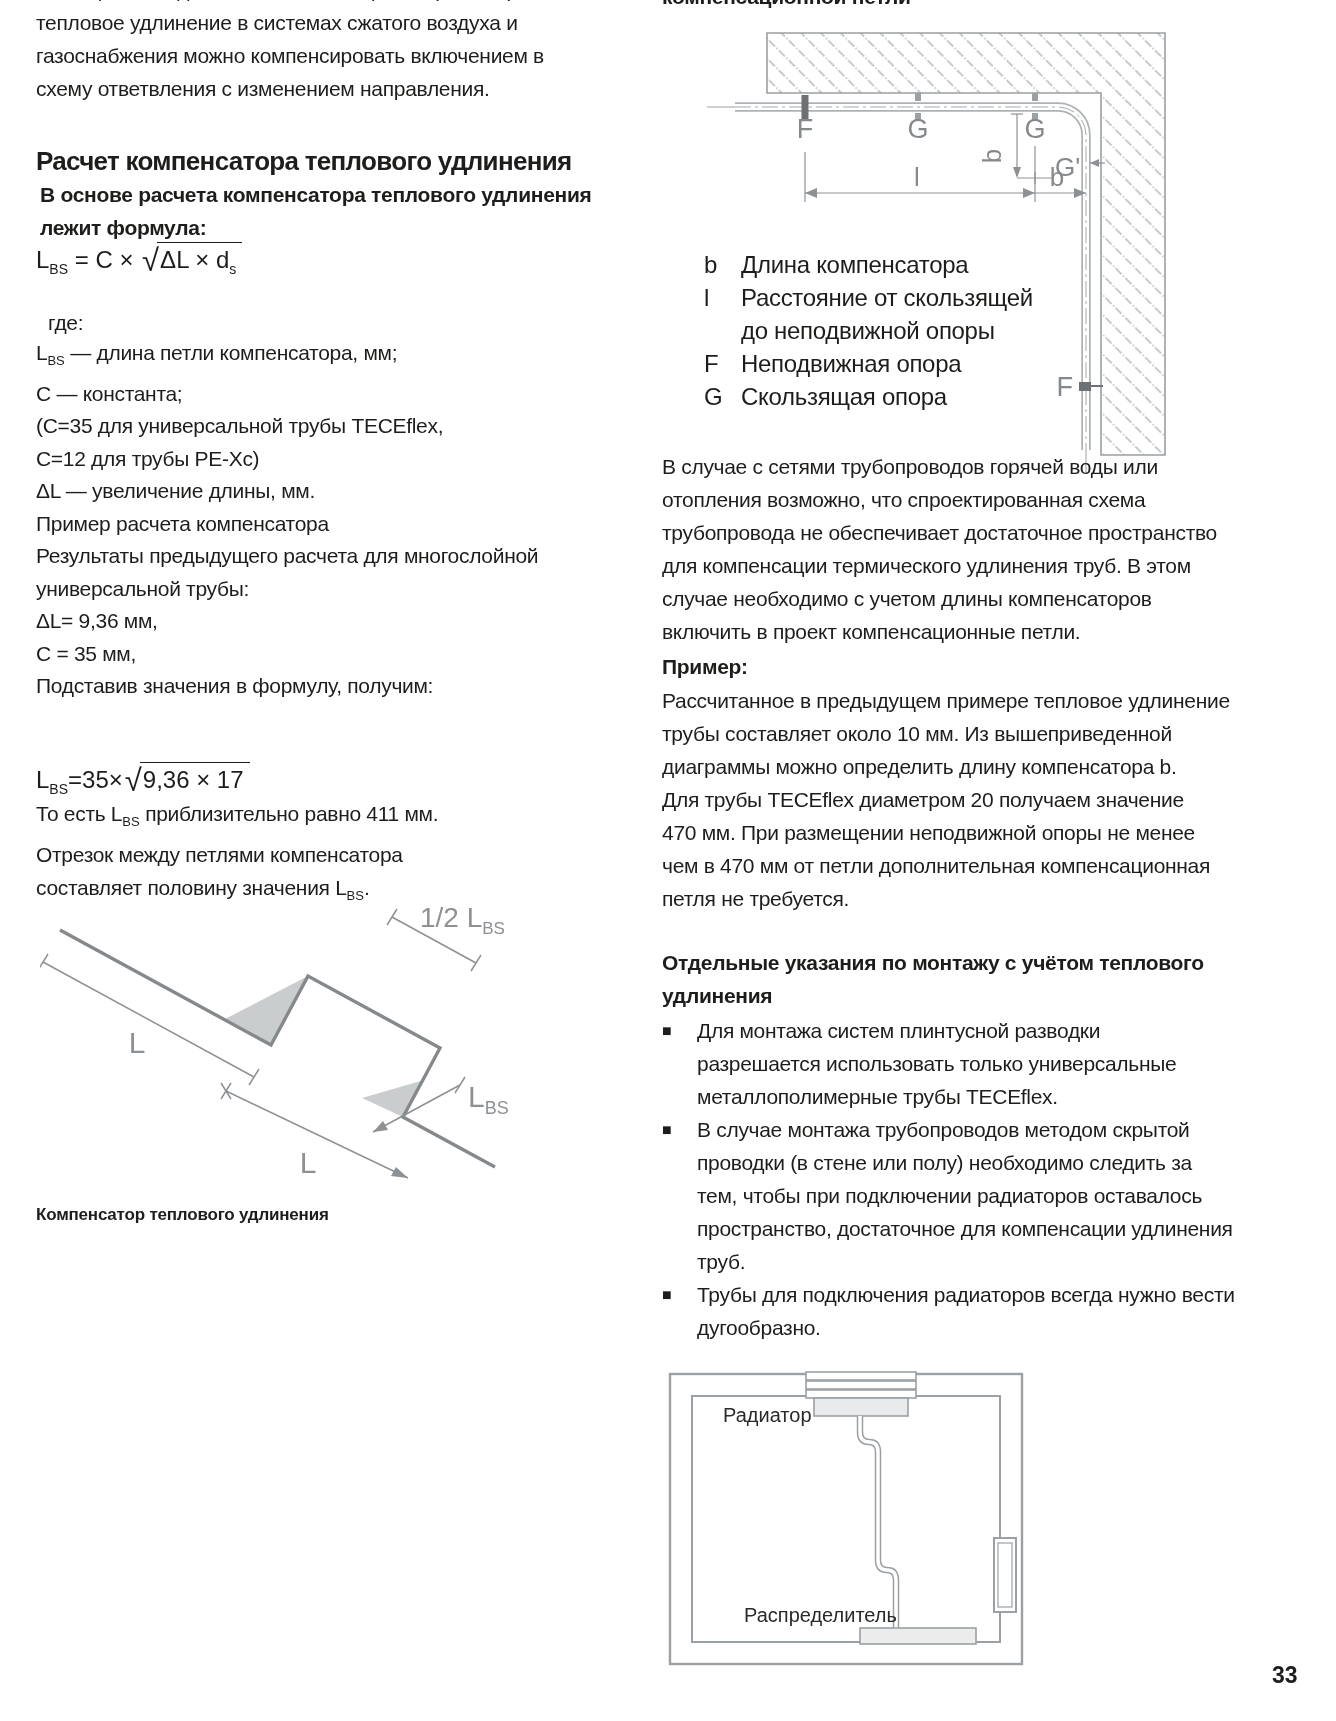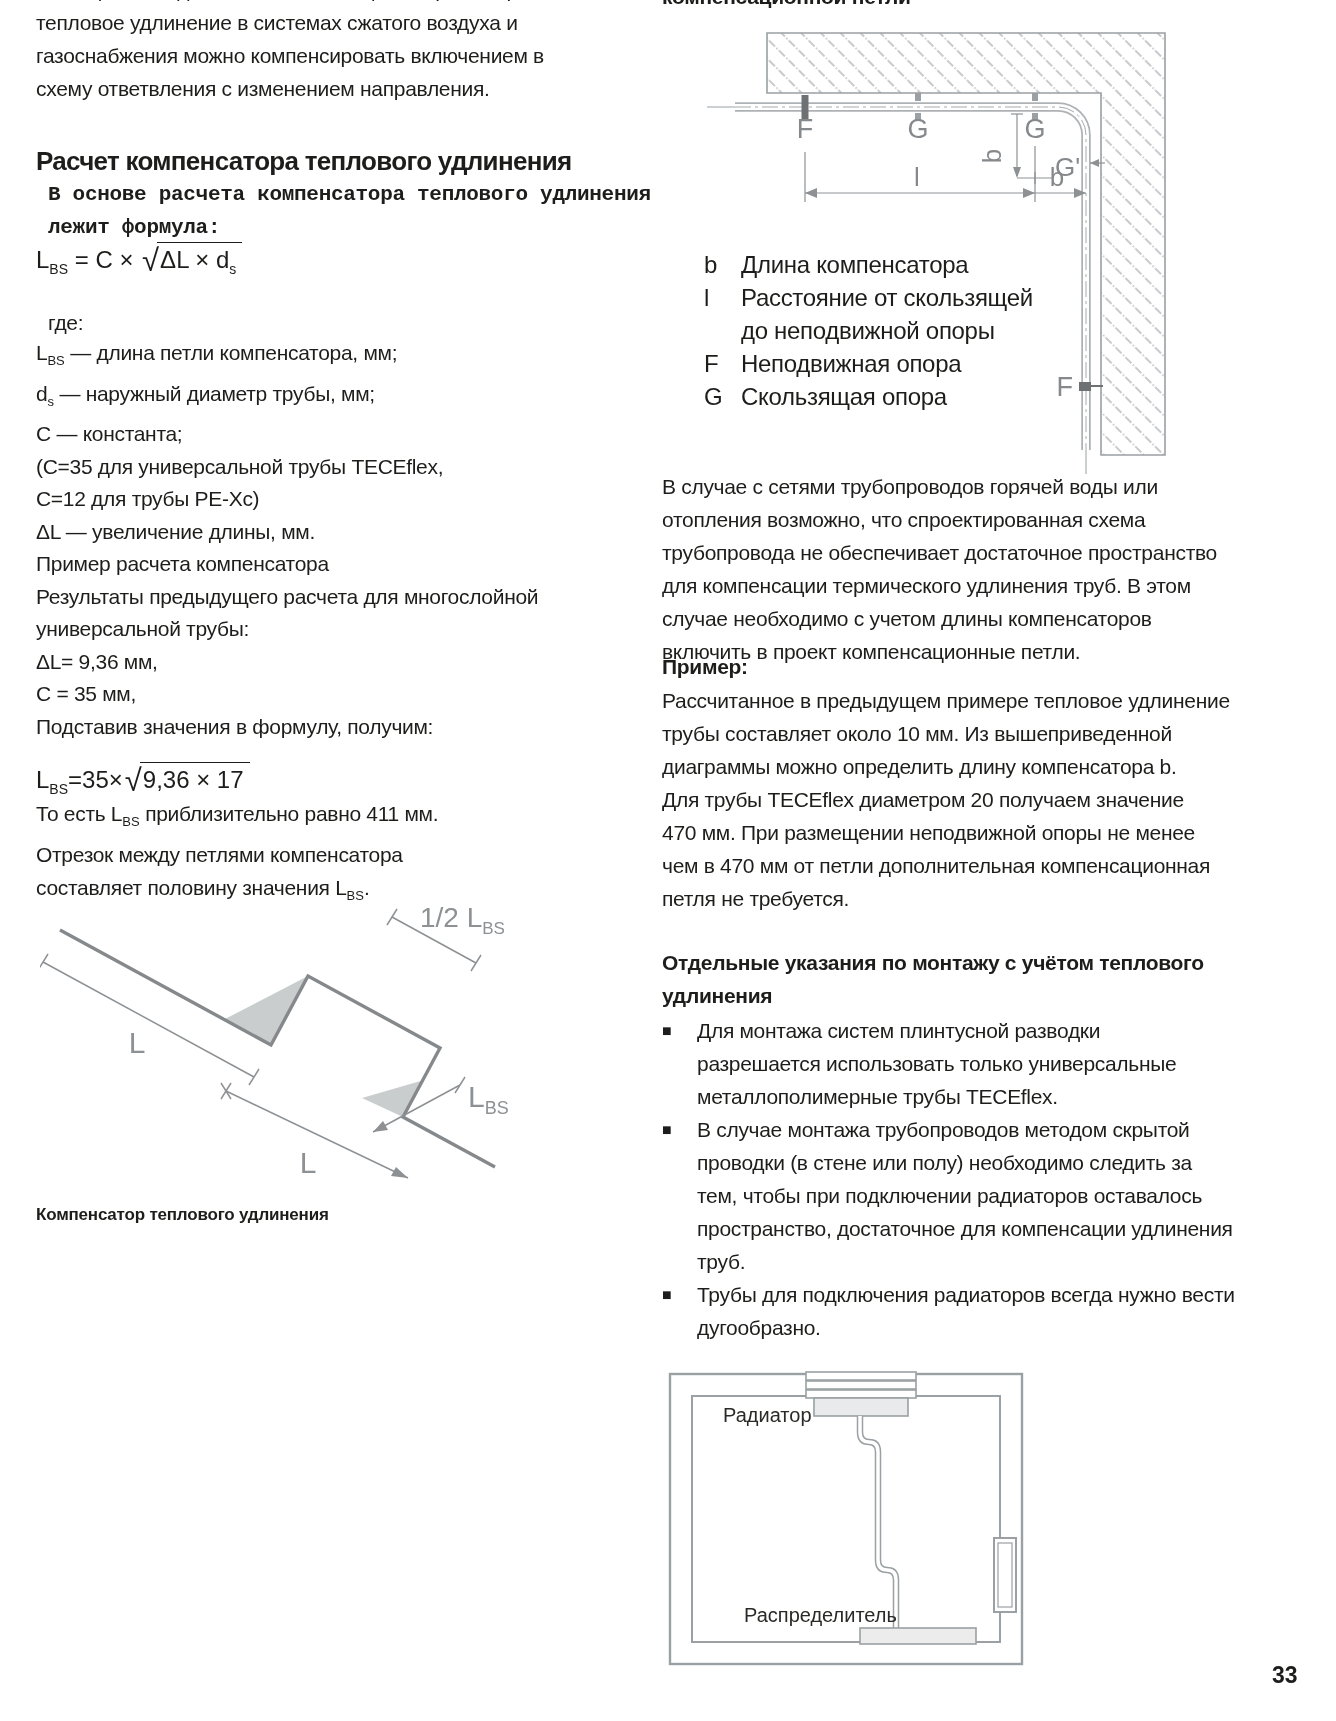--- a/index.html
+++ b/index.html
@@ -32,34 +32,33 @@
 
 <div class="abs t w580" style="left:36px;top:-27px;">
   <div class="line">помощью неподвижных и скользящих опор. Как правило,</div>
   <div class="line">тепловое удлинение в системах сжатого воздуха и</div>
   <div class="line">газоснабжения можно компенсировать включением в</div>
   <div class="line">схему ответвления с изменением направления.</div>
 </div>
 
 <div class="abs h1" style="left:36px;top:130px;">Расчет компенсатора теплового удлинения</div>
 
-<div class="abs t bold w580" style="left:48px;top:178px;font-family:Liberation Mono, monospace;">
+<div class="abs t bold w580" style="left:40px;top:178px;">
   <div class="line">В основе расчета компенсатора теплового удлинения</div>
   <div class="line">лежит формула:</div>
 </div>
 
 <div class="abs formula" style="left:36px;top:240px;">
   <span>L</span><sub>BS</sub><span> = C × </span><span class="rad">√</span><span class="ovl"><span>ΔL × d</span><sub>s</sub></span>
 </div>
 
 <div class="abs t" style="left:36px;top:306px;margin-left:12px;">где:</div>
 
 <div class="abs t defs w580" style="left:36px;top:337px;">
   <div class="line"><span>L</span><sub>BS</sub><span> —  длина петли компенсатора, мм;</span></div>
-  <div class="line"><span>d</span><sub>s</sub><span> — наружный диаметр трубы, мм;</span></div>
   <div class="line">C — константа;</div>
   <div class="line">(C=35 для универсальной трубы TECEflex,</div>
   <div class="line">C=12 для трубы PE-Xc)</div>
   <div class="line">ΔL — увеличение длины, мм.</div>
   <div class="line">Пример расчета компенсатора</div>
   <div class="line">Результаты предыдущего расчета для многослойной</div>
   <div class="line">универсальной трубы:</div>
   <div class="line">ΔL= 9,36 мм,</div>
   <div class="line">C = 35 мм,</div>
   <div class="line">Подставив значения в формулу, получим:</div>
@@ -175,21 +174,21 @@
 </svg>
 
 <div class="abs" style="left:662px;top:248px;">
   <div class="legend-row"><span class="k">b</span><span>Длина компенсатора</span></div>
   <div class="legend-row"><span class="k">l</span><span>Расстояние от скользящей</span></div>
   <div class="legend-row"><span class="k"></span><span>до  неподвижной опоры</span></div>
   <div class="legend-row"><span class="k">F</span><span>Неподвижная опора</span></div>
   <div class="legend-row"><span class="k">G</span><span>Скользящая опора</span></div>
 </div>
 
-<div class="abs t w560" style="left:662px;top:450px;margin-top:20px;">
+<div class="abs t w560" style="left:662px;top:450px;">
   <div class="line">В случае с сетями трубопроводов горячей воды или</div>
   <div class="line">отопления возможно, что спроектированная схема</div>
   <div class="line">трубопровода не обеспечивает достаточное пространство</div>
   <div class="line">для компенсации термического удлинения труб. В этом</div>
   <div class="line">случае необходимо с учетом длины компенсаторов</div>
   <div class="line">включить в проект компенсационные петли.</div>
 </div>
 
 <div class="abs t bold" style="left:662px;top:650px;">Пример:</div>
 

